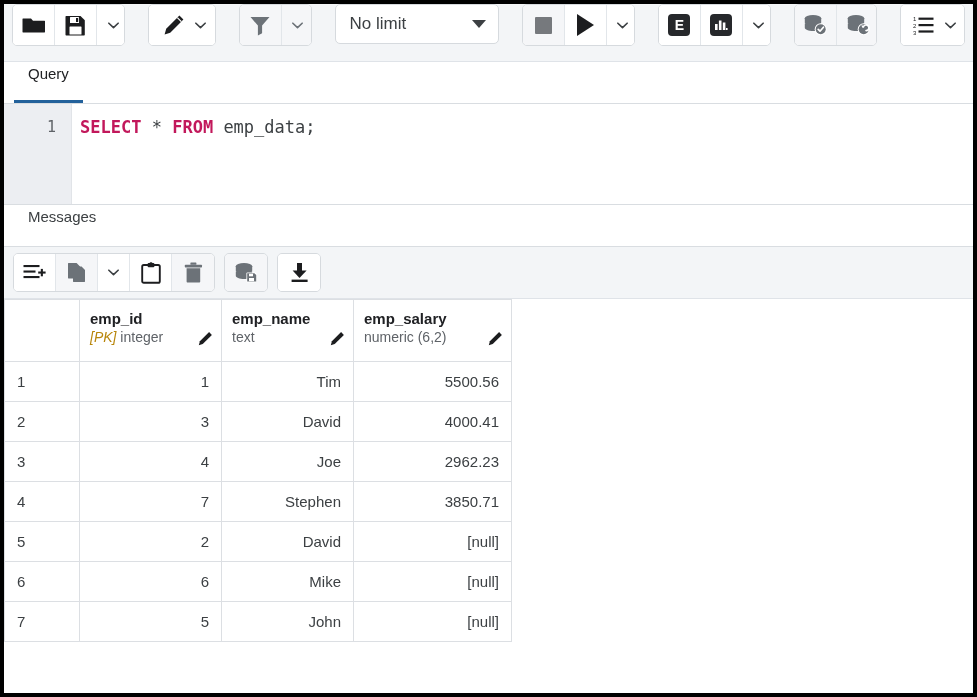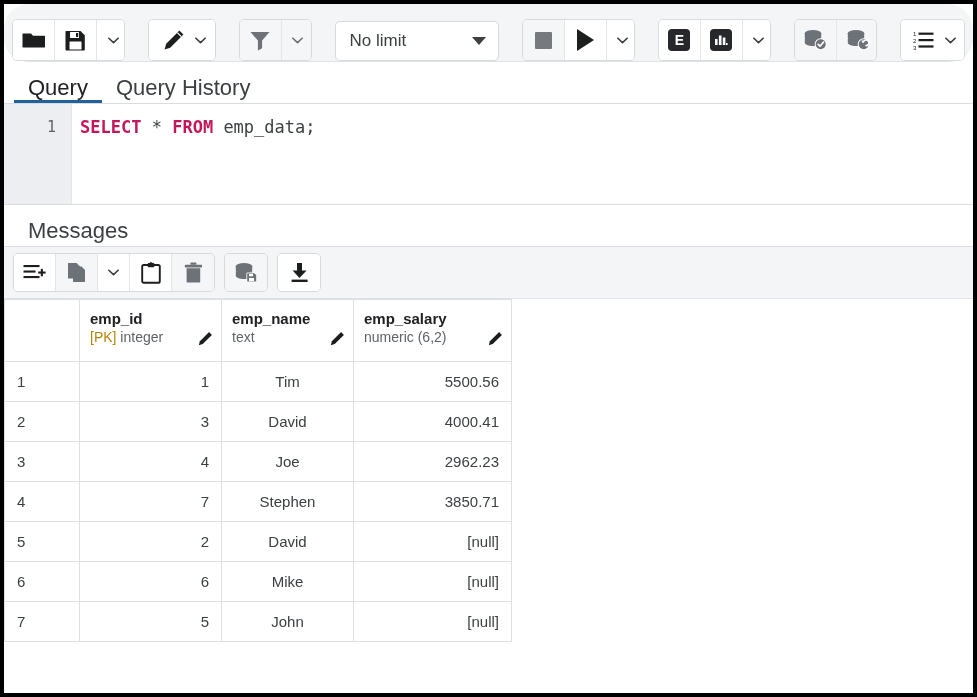--- a/index.html
+++ b/index.html
@@ -28,25 +28,24 @@
     flex-direction: column;
   }
 
   
   .toolbar {
     height: 58px;
     min-height: 58px;
     background: #f3f5f7;
     border-bottom: 1px solid #dfe3e8;
     display: flex;
-    align-items: flex-end;
+    align-items: flex-start;
     padding: 0 8px;
     box-sizing: border-box;
     gap: 23px;
-    border-radius: 25px;
   }
   .btn-group {
     display: flex;
     align-items: stretch;
     border-radius: 5px;
     overflow: hidden;
     border: 1px solid #d6dade;
     background: #ffffff;
     height: 40px;
   }
@@ -132,23 +131,23 @@
     height: 42px;
     min-height: 42px;
     display: flex;
     align-items: flex-end;
     background: #ffffff;
     border-bottom: 1px solid #d9dde1;
     padding-left: 10px;
     box-sizing: border-box;
   }
   .tab {
-    font-size: 22px;
+    font-size: 15px;
     color: #3c4043;
-    padding: 0 14px 1px 14px;
+    padding: 0 14px 19px 14px;
     cursor: pointer;
     border-bottom: 3px solid transparent;
     line-height: 1;
   }
   .tab.active {
     border-bottom-color: #23619b;
     color: #202124;
   }
 
   
@@ -258,41 +257,41 @@
     color: #202124;
     display: block;
     line-height: 19px;
   }
   .col-type {
     font-size: 14px;
     color: #5f6368;
     display: block;
     line-height: 19px;
   }
-  .col-pk { color: #b8860b; }
+  .col-pk { color: #b8860b; font-style: italic; }
   .pencil {
     position: absolute;
     right: 8px;
     bottom: 14px;
   }
   table.datagrid tbody td {
     height: 39px;
     padding: 0 12px;
     line-height: 39px;
   }
   td.rownum {
     width: 75px;
     border-left: none;
     text-align: left;
     padding-left: 12px;
     color: #3c4043;
     background: #ffffff;
   }
   td.num { text-align: right; }
-  td.txt { text-align: center; }
+  td.txt { text-align: right; }
   td.nullcell {
     text-align: right;
     color: #b4b8bd;
   }
 </style>
 </head>
 <body>
 
 <div id="app-frame">
 
@@ -425,23 +424,20 @@
         <svg class="chev-thin" width="13" height="8" viewBox="0 0 13 8">
           <path d="M1 1.3 L6.5 6.6 L12 1.3" stroke="#3c4043" stroke-width="1.9" fill="none" stroke-linecap="round" stroke-linejoin="round"></path>
         </svg>
       </div>
     </div>
   </div>
 
   <div class="tabbar">
     <div class="tab active">
       <span>Query</span>
-    </div>
-    <div class="tab">
-      <span>Query History</span>
     </div>
   </div>
 
   <div class="editor">
     <div class="gutter">
       <div class="lineno">1</div>
     </div>
     <div class="code"><span class="kw">SELECT</span><span class="op"> </span><span class="op">*</span><span class="op"> </span><span class="kw">FROM</span><span class="op"> </span><span class="idn">emp_data;</span></div>
   </div>
 

